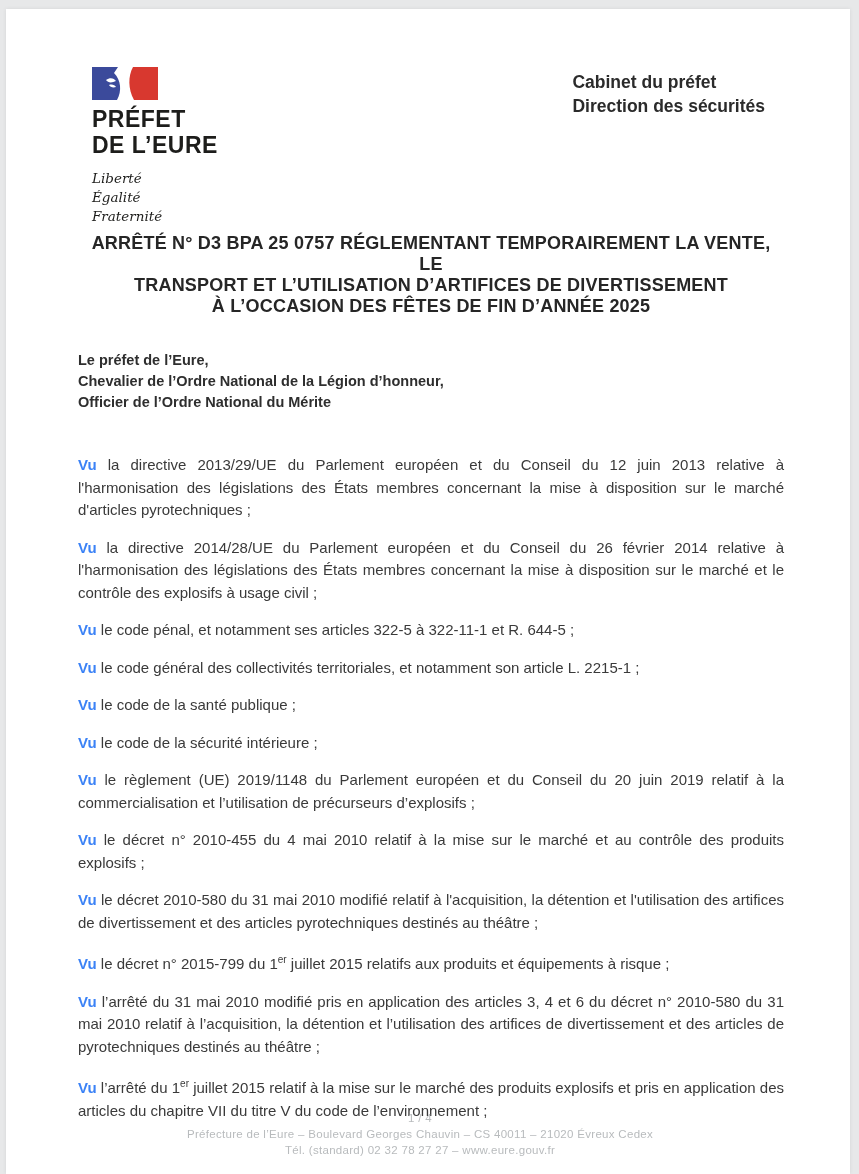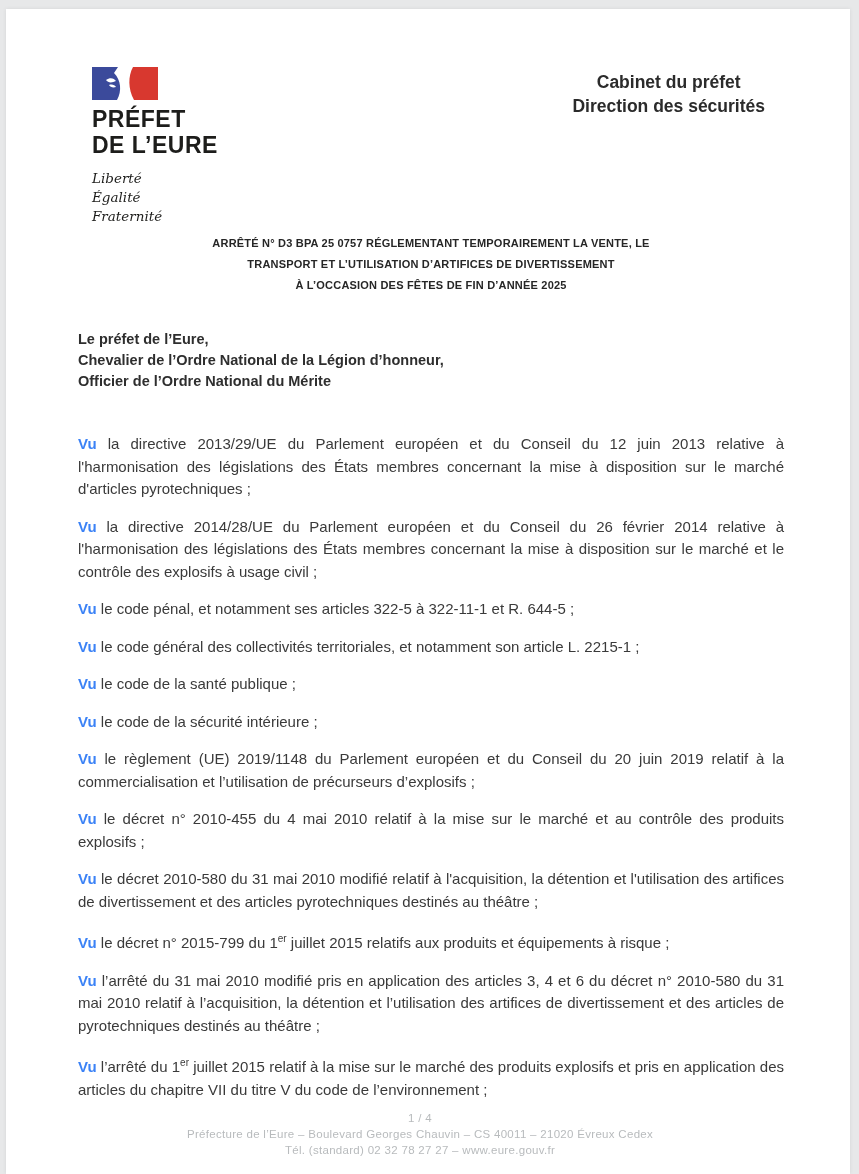--- a/index.html
+++ b/index.html
@@ -32,37 +32,37 @@
     font-family: "DejaVu Serif", serif;
     font-style: italic;
     font-size: 13.5px;
     line-height: 19px;
     color: #1d1d1b;
   }
   
   .header-right {
     position: absolute;
     top: 61px; right: 85px;
-    text-align: center;
+    text-align: left;
     font-weight: 700;
     font-size: 17.5px;
     line-height: 24px;
     color: #2b2b2b;
   }
   
   .main {
     position: absolute;
     left: 72px; top: 224px;
     width: 706px;
     color: #383838;
   }
   .title {
     margin: 0;
     text-align: center;
-    font-size: 11px;
+    font-size: 18px;
     font-weight: 700;
     line-height: 21px;
     letter-spacing: 0.2px;
     color: #262626;
   }
   .title span { display: block; }
   .authority {
     margin-top: 33px;
     text-align: left;
     font-size: 14.5px;

